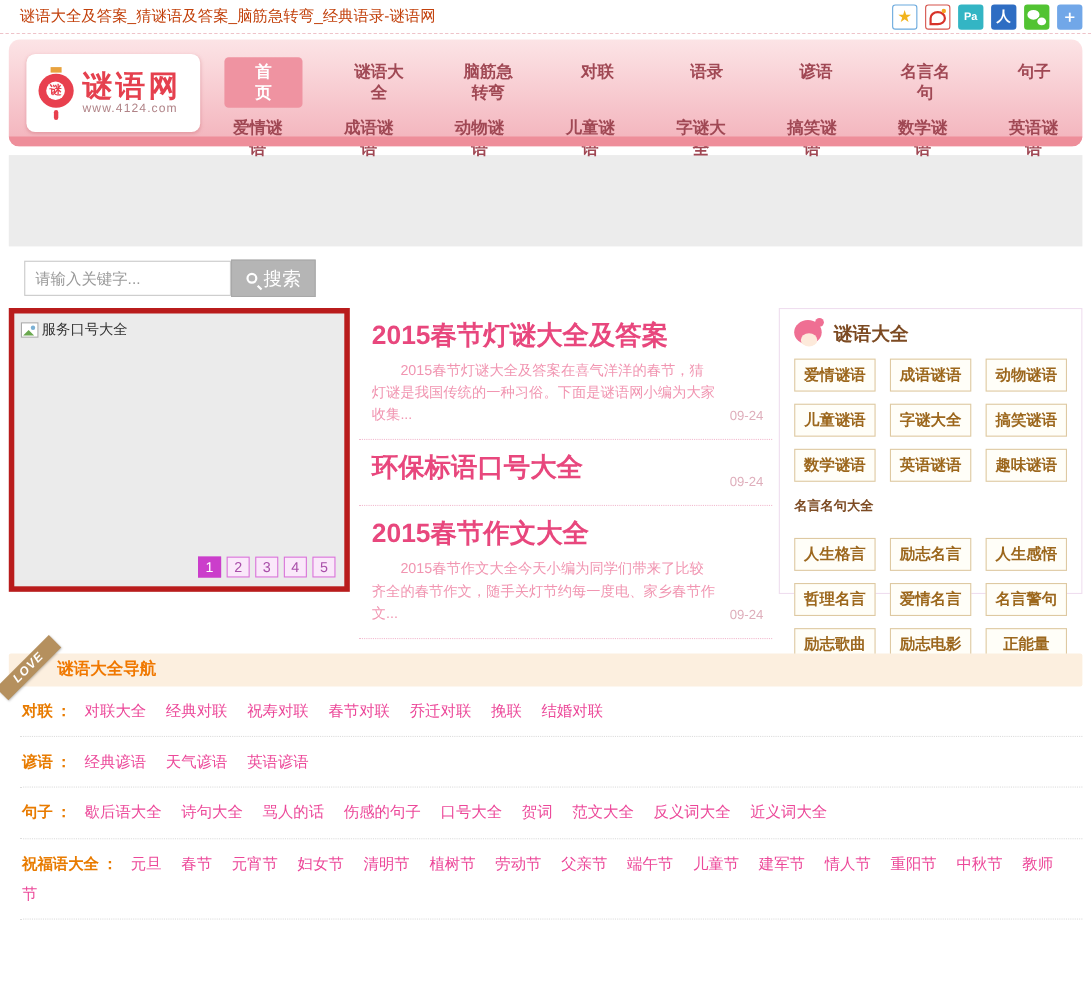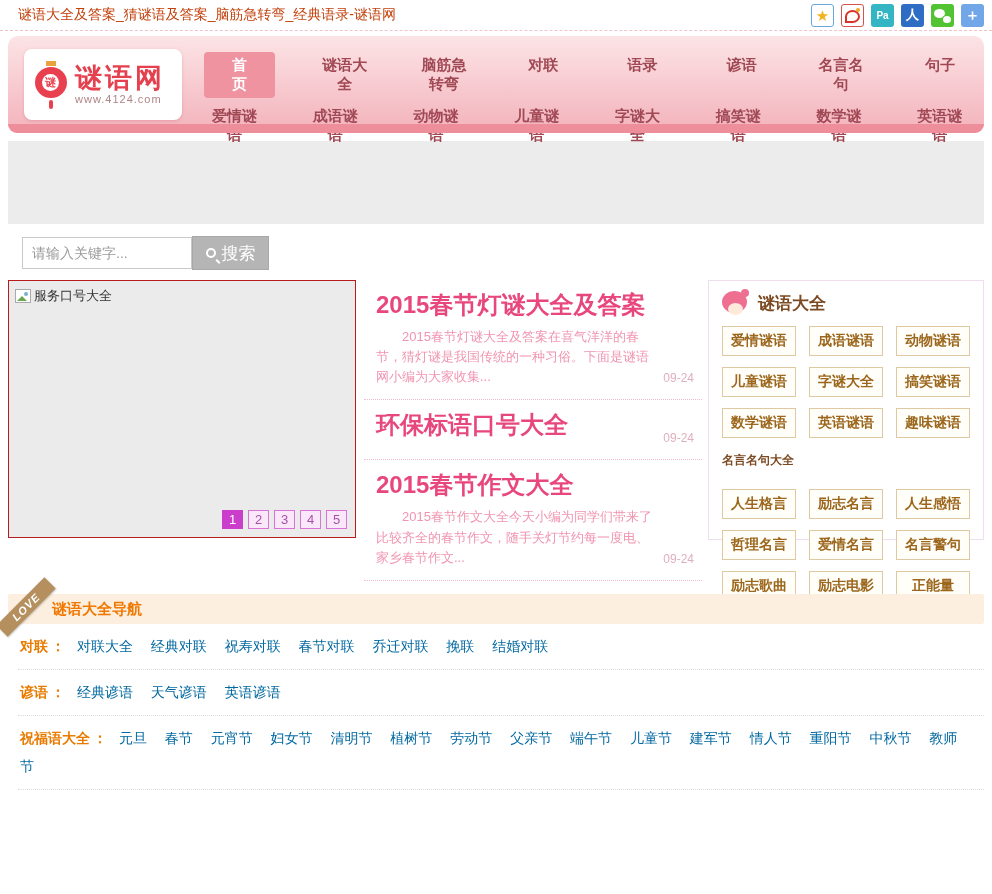--- a/index.html
+++ b/index.html
@@ -45,30 +45,30 @@
   .mainnav { position:absolute; left:196px; right:14px; top:16px; }
   .nrow { display:flex;gap:40px; }
   .nrow + .nrow { margin-top:5px; }
   .ncell { flex:1; text-align:center; font-size:15px; font-weight:bold; color:#a04854; }
   .ncell a { display:inline-block; padding:4px 6px; color:inherit; text-decoration:none; cursor:pointer; }
   .ncell.active a { background:#ef93a1; color:#fff; border-radius:4px; padding:4px 28px; }
 
   
   .banner { margin-top:8px; height:83px; background:#ececec; }
   .search-row { margin:12px 0 0 14px; display:flex; align-items:center; }
-  .search-input { width:170px; height:32px; border:1px solid #c9c9c9; padding:0 9px; font-size:14px; color:#444; outline:none; }
+  .search-input { width:188px; height:32px; border:1px solid #c9c9c9; padding:0 9px; font-size:14px; color:#444; outline:none; }
   .search-input::placeholder { color:#9a9a9a; }
   .search-btn { width:77px; height:34px; background:#b5b5b5; border:1px solid #a8a8a8; color:#fff; font-size:17px;
           display:flex; align-items:center; justify-content:center; gap:6px; cursor:pointer; }
   .mag { width:10px; height:10px; border:2px solid #fff; border-radius:50%; position:relative; display:inline-block; }
   .mag::after { content:""; position:absolute; width:2px; height:5px; background:#fff; left:9px; top:9px; transform:rotate(-45deg); }
 
   
   .main { display:flex; margin-top:10px; }
-  .slider { width:348px; height:258px; border:1px solid #b91c1c; background:#ebebeb; position:relative; flex:none; cursor:pointer; }
+  .slider { width:310px; height:258px; border:5px solid #b91c1c; background:#ebebeb; position:relative; flex:none; cursor:pointer; }
   .slider-alt { position:absolute; top:6px; left:6px; display:flex; align-items:center; gap:3px; font-size:13px; color:#333; }
   .broken-img { width:16px; height:14px; background:#fff; border:1px solid #aaa; position:relative; display:inline-block; }
   .broken-img::before { content:""; position:absolute; bottom:1px; left:1px; border-left:5px solid transparent;
           border-right:5px solid transparent; border-bottom:5px solid #6aa84f; }
   .broken-img::after { content:""; position:absolute; top:2px; right:2px; width:4px; height:4px; border-radius:50%; background:#7ab0d4; }
   .pager { position:absolute; bottom:8px; right:8px; display:flex; gap:5px; }
   .pg { min-width:21px; height:19px; line-height:17px; text-align:center; font-size:13px; border:1px solid #d873d8;
         background:#fae8fa; color:#a94fa9; padding:0 3px; cursor:pointer; }
   .pg.active { background:#cb3ecb; border-color:#cb3ecb; color:#fff; }
 
@@ -95,21 +95,21 @@
   .ribbon { position:absolute; top:5px; left:-16px; width:68px; transform:rotate(-45deg); background:#b5905e; color:#fff;
             font-size:11px; font-weight:bold; font-style:italic; text-align:center; padding:2px 0; letter-spacing:1px;
             z-index:3; box-shadow:0 1px 2px rgba(0,0,0,.25); }
   .sec-head { height:30px; line-height:30px; padding-left:44px; font-weight:bold; font-size:15px; border-radius:2px; }
   .sec-head.orange { background:#fcefdf; color:#f07800; }
 
   .nav-rows { padding-left:10px; }
   .nav-row { padding:9px 6px 9px 2px; border-bottom:1px dotted #ddd; font-size:14px; line-height:1.95; }
   .nav-row .lbl { font-weight:bold; color:#e87b00; }
   .nav-row .sep { color:#e87b00; margin:0 8px 0 3px; font-weight:bold; }
-  .nav-row a { color:#0369a1; text-decoration:none; margin-right:14px; cursor:pointer; }
+  .nav-row a { color:#ec4899; text-decoration:none; margin-right:14px; cursor:pointer; }
 </style>
 </head>
 <body>
 
 <div class="page">
 
   <div class="topbar">
     <div class="topbar-title">谜语大全及答案_猜谜语及答案_脑筋急转弯_经典语录-谜语网</div>
     <div class="topbar-icons">
       <span class="icon24 qzone-icon">★</span>
@@ -255,20 +255,32 @@
         </div>
 
 
         <div class="nav-row">
           <span class="lbl">谚语</span><span class="sep">：</span>
           <a>经典谚语</a>
           <a>天气谚语</a>
           <a>英语谚语</a>
         </div>
 
+        <div class="nav-row">
+          <span class="lbl">句子</span><span class="sep">：</span>
+          <a>歇后语大全</a>
+          <a>诗句大全</a>
+          <a>骂人的话</a>
+          <a>伤感的句子</a>
+          <a>口号大全</a>
+          <a>贺词</a>
+          <a>范文大全</a>
+          <a>反义词大全</a>
+          <a>近义词大全</a>
+        </div>
 
         <div class="nav-row">
           <span class="lbl">祝福语大全</span><span class="sep">：</span>
           <a>元旦</a>
           <a>春节</a>
           <a>元宵节</a>
           <a>妇女节</a>
           <a>清明节</a>
           <a>植树节</a>
           <a>劳动节</a>

